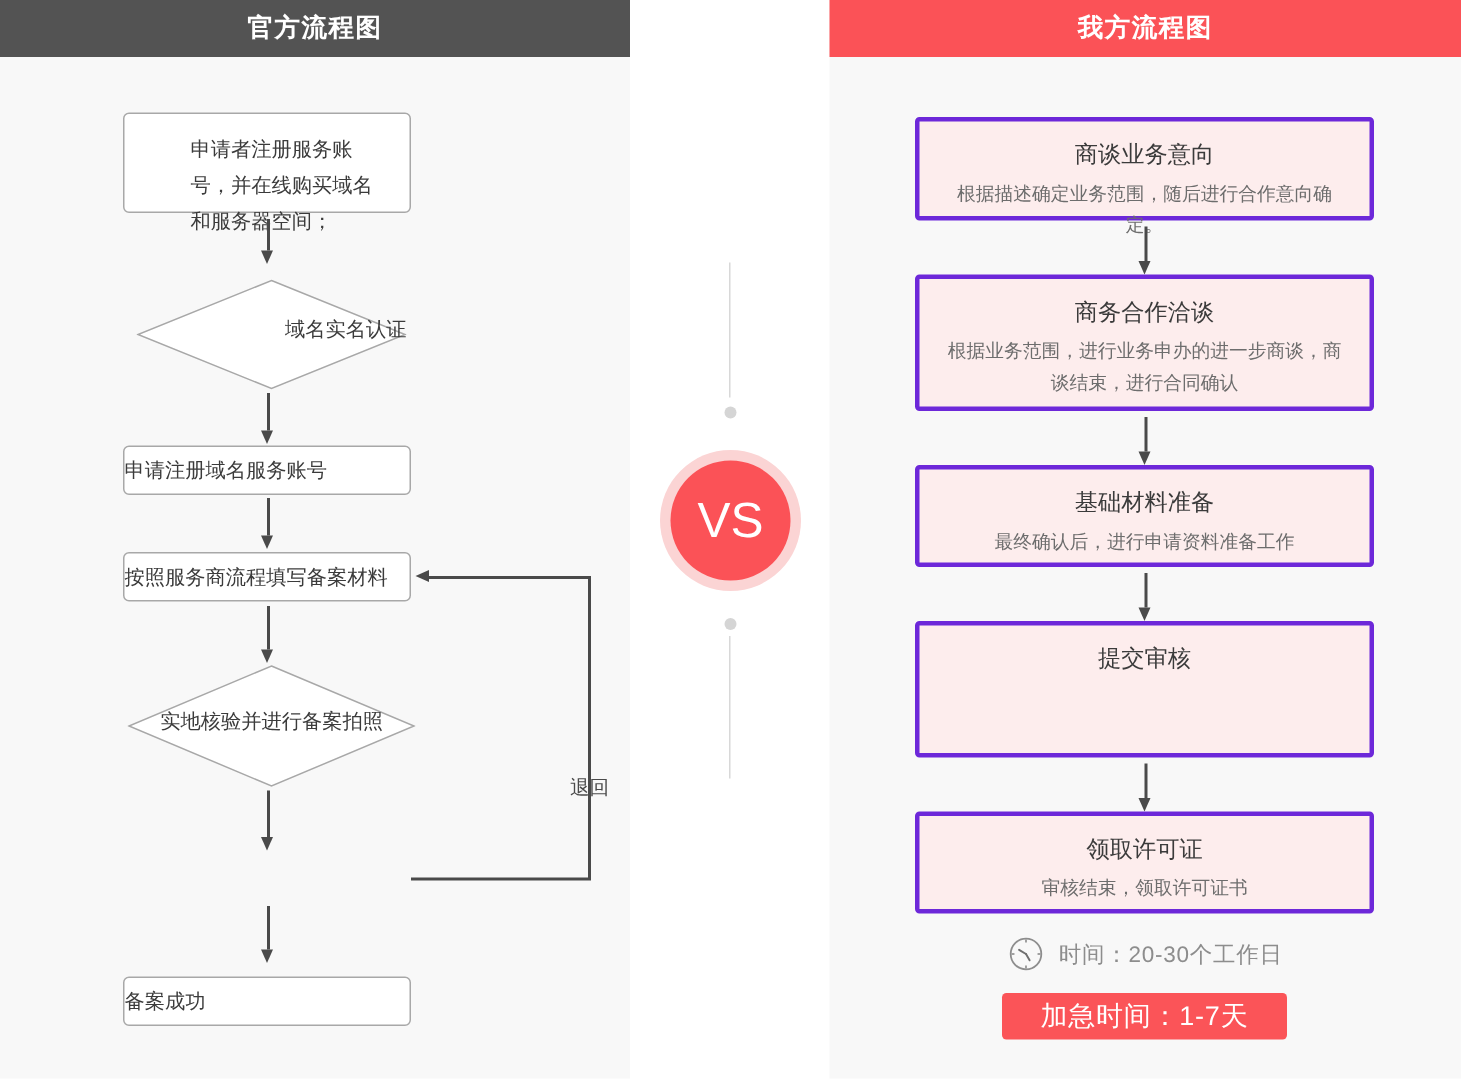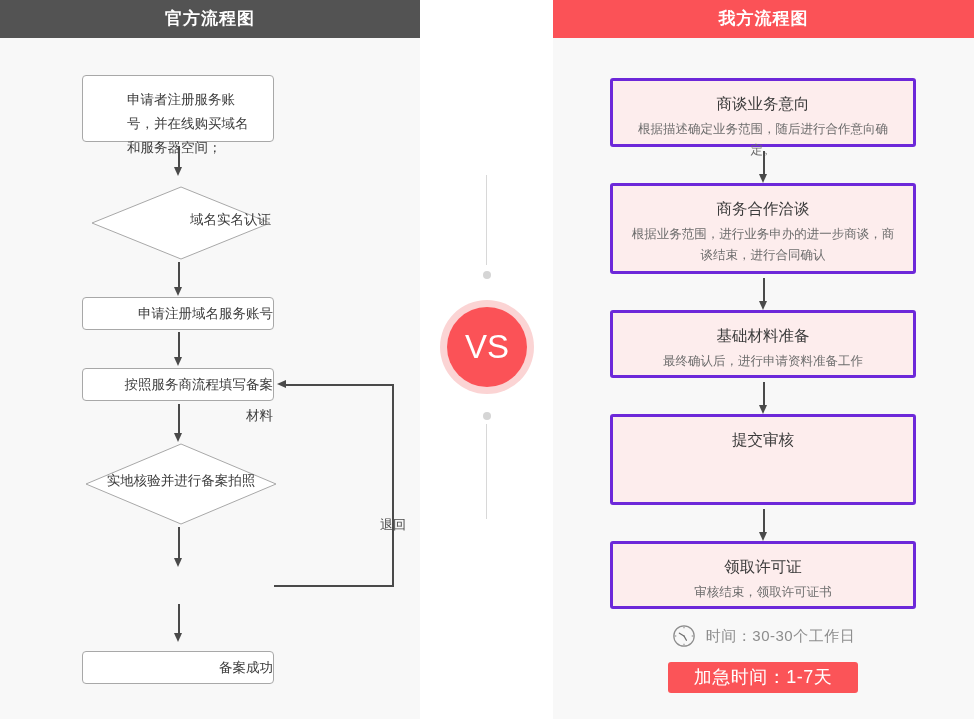--- a/index.html
+++ b/index.html
@@ -47,21 +47,21 @@
 
   .node-box {
     position: absolute;
     box-sizing: border-box;
     background: #ffffff;
     border: 1px solid #a8a8a8;
     border-radius: 4px;
     color: #3b3b3b;
     font-size: 13.5px;
     line-height: 25px;
-    text-align: right;
+    text-align: left;
   }
   .node-box.multiline {
     text-align: left;
     padding: 12px 14px 0 14px;
     line-height: 24px;
   }
 
   .diamond {
     position: absolute;
   }
@@ -262,21 +262,21 @@
         <div class="head"></div>
     </div>
 
     <div class="node-box" style="left:82px; top:259px; width:192px; height:33px; line-height:31px;">申请注册域名服务账号</div>
 
     <div class="arrow-down" style="left:174px; top:294px; height:34px;">
       <div class="stem" style="height:25px;"></div>
         <div class="head"></div>
     </div>
 
-    <div class="node-box" style="left:82px; top:330px; width:192px; height:33px; line-height:31px;padding-left:36px;">按照服务商流程填写备案材料</div>
+    <div class="node-box" style="left:82px; top:330px; width:192px; height:33px; line-height:31px;">按照服务商流程填写备案材料</div>
 
     <div class="arrow-down" style="left:174px; top:366px; height:38px;">
       <div class="stem" style="height:29px;"></div>
         <div class="head"></div>
     </div>
 
     <div class="diamond" style="left:85px; top:405px; width:192px; height:82px;">
       <svg width="192" height="82" viewBox="0 0 192 82">
         <polygon points="96,1 191,41 96,81 1,41" fill="#ffffff" stroke="#a8a8a8" stroke-width="1"></polygon>
       </svg>
@@ -373,19 +373,19 @@
         <svg width="24" height="24" viewBox="0 0 24 24">
           <circle cx="12" cy="12" r="10.2" fill="none" stroke="#8d8d8d" stroke-width="1.2"></circle>
           <line x1="12" y1="2.4" x2="12" y2="4.3" stroke="#8d8d8d" stroke-width="1.1"></line>
           <line x1="12" y1="19.7" x2="12" y2="21.6" stroke="#8d8d8d" stroke-width="1.1"></line>
           <line x1="2.4" y1="12" x2="4.3" y2="12" stroke="#8d8d8d" stroke-width="1.1"></line>
           <line x1="19.7" y1="12" x2="21.6" y2="12" stroke="#8d8d8d" stroke-width="1.1"></line>
           <line x1="12" y1="12" x2="7.4" y2="9.2" stroke="#6f6f6f" stroke-width="1.3" stroke-linecap="round"></line>
           <line x1="12" y1="12" x2="14.4" y2="16.2" stroke="#6f6f6f" stroke-width="1.3" stroke-linecap="round"></line>
         </svg>
       </span>
-      <span id="time-text">时间：30-30个工作日</span>
+      <span id="time-text">时间：20-30个工作日</span>
     </div>
 
     <div id="urgent-button">加急时间：1-7天</div>
 
   </div>
 </div>
 
 </body></html>

